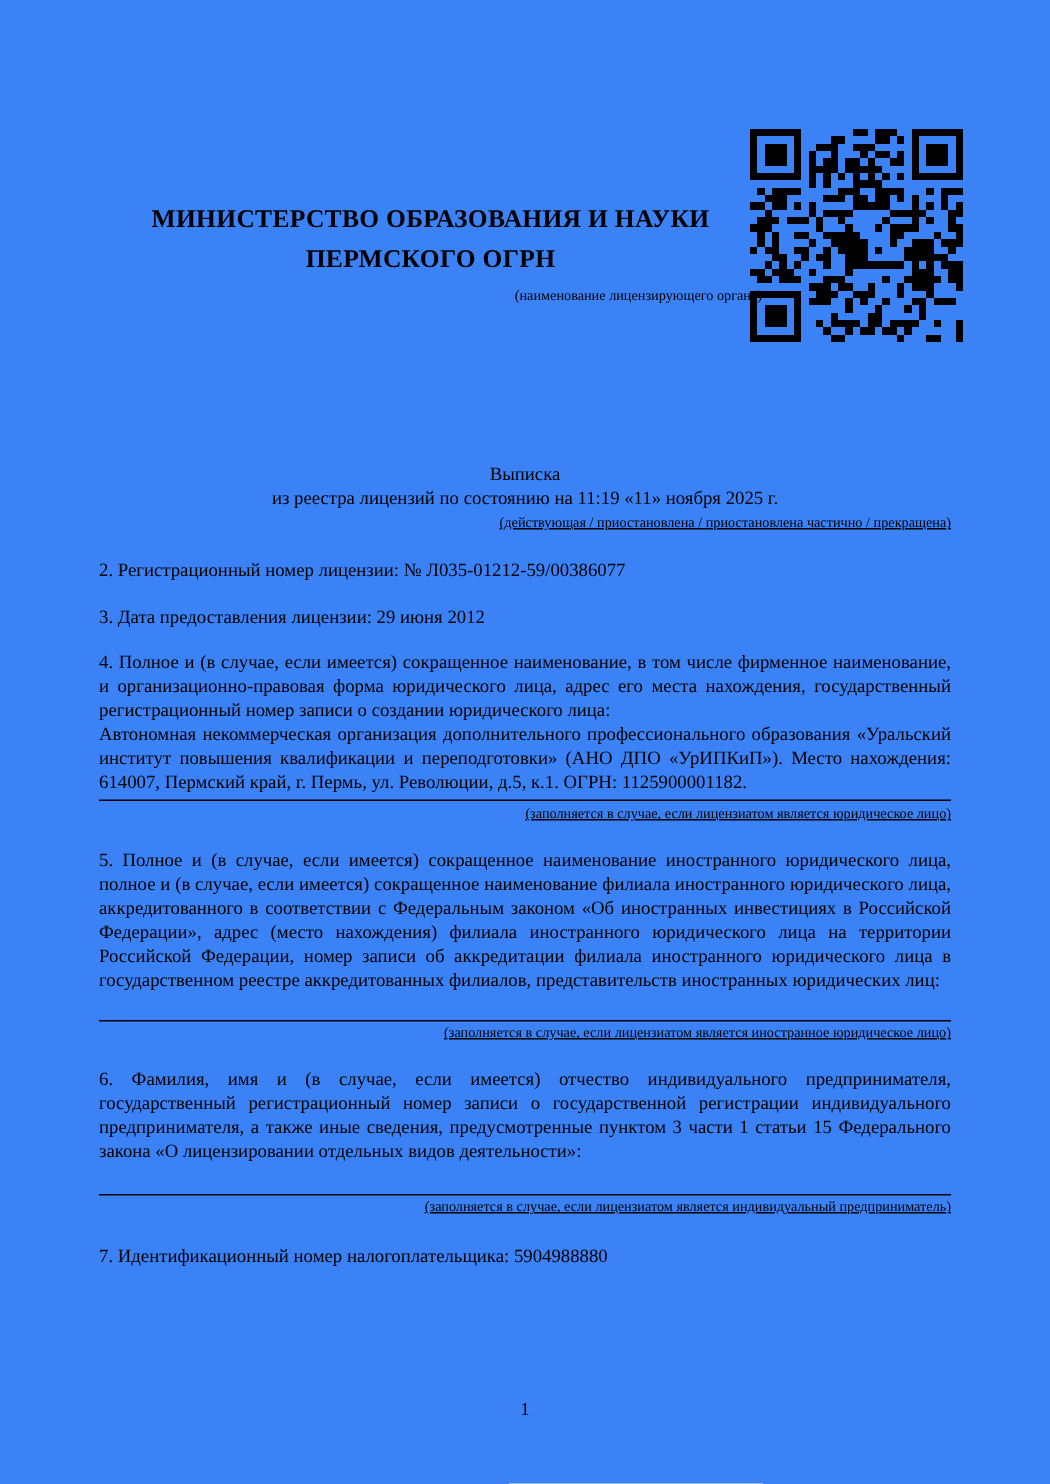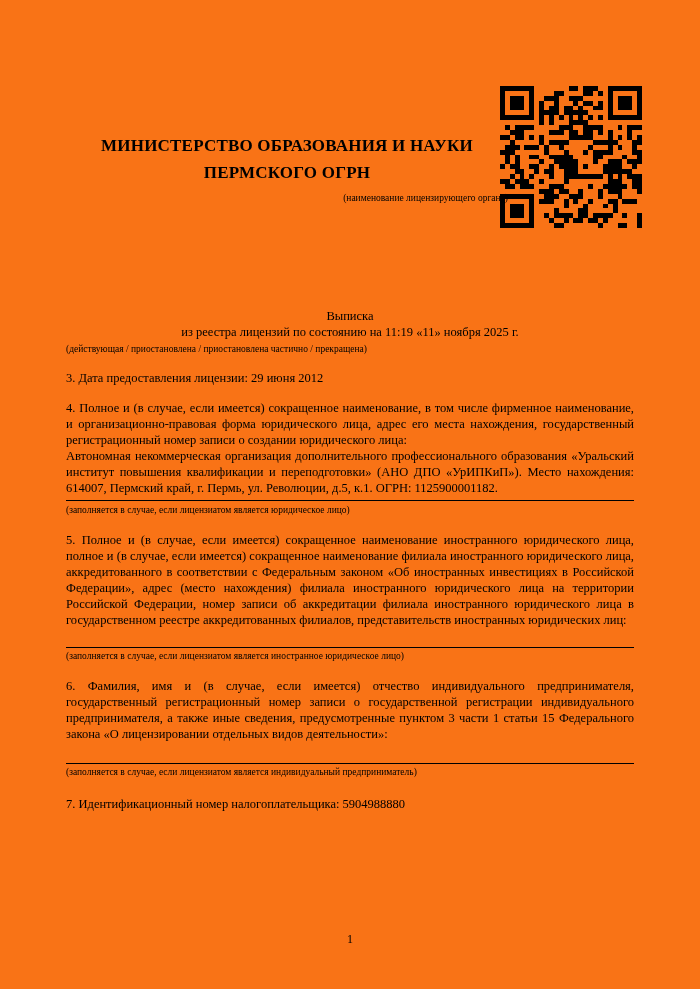--- a/index.html
+++ b/index.html
@@ -5,21 +5,21 @@
   html, body {
     margin: 0;
     padding: 0;
     background: #e8e8e8;
   }
   .page {
     position: relative;
     width: 700px;
     height: 989px;
     margin: 0 auto;
-    background: #f97316;
+    background: #3b82f6;
     font-family: "Liberation Serif", "DejaVu Serif", serif;
     color: #000000;
     overflow: hidden;
   }
   .content {
     position: relative;
     padding: 0 66px;
   }
   .qr {
     position: absolute;
@@ -57,21 +57,22 @@
     line-height: 16px;
   }
   .para {
     font-size: 12.5px;
     line-height: 16px;
     text-align: justify;
   }
   .note {
     font-size: 9.5px;
     line-height: 12px;
-    text-align: left;
+    text-align: right;
+    text-decoration: underline;
   }
   .divider {
     border-top: 1px solid #000;
     height: 0;
   }
   .item1 { margin-top: 40px; }
   .item1-note { margin-top: 3px; }
   .item2 { margin-top: 17px; }
   .item3 { margin-top: 15px; }
   .item4 { margin-top: 14px; }
@@ -509,20 +510,21 @@
     </div>
     <div class="ministry-note">(наименование лицензирующего органа)</div>
 
     <div class="doc-title">
       <div>Выписка</div>
       <div>из реестра лицензий по состоянию на 11:19 «11» ноября 2025 г.</div>
     </div>
 
     <div class="note item1-note">(действующая / приостановлена / приостановлена частично / прекращена)</div>
 
+    <div class="single item2">2. Регистрационный номер лицензии: № Л035-01212-59/00386077</div>
 
     <div class="single item3">3. Дата предоставления лицензии: 29 июня 2012</div>
 
     <div class="para item4">4. Полное и (в случае, если имеется) сокращенное наименование, в том числе фирменное наименование, и организационно-правовая форма юридического лица, адрес его места нахождения, государственный регистрационный номер записи о создании юридического лица:</div>
     <div class="para">Автономная некоммерческая организация дополнительного профессионального образования «Уральский институт повышения квалификации и переподготовки» (АНО ДПО «УрИПКиП»). Место нахождения: 614007, Пермский край, г. Пермь, ул. Революции, д.5, к.1. ОГРН: 1125900001182.</div>
     <div class="divider div4"></div>
     <div class="note note4">(заполняется в случае, если лицензиатом является юридическое лицо)</div>
 
     <div class="para item5">5. Полное и (в случае, если имеется) сокращенное наименование иностранного юридического лица, полное и (в случае, если имеется) сокращенное наименование филиала иностранного юридического лица, аккредитованного в соответствии с Федеральным законом «Об иностранных инвестициях в Российской Федерации», адрес (место нахождения) филиала иностранного юридического лица на территории Российской Федерации, номер записи об аккредитации филиала иностранного юридического лица в государственном реестре аккредитованных филиалов, представительств иностранных юридических лиц:</div>
     <div class="divider div5"></div>

